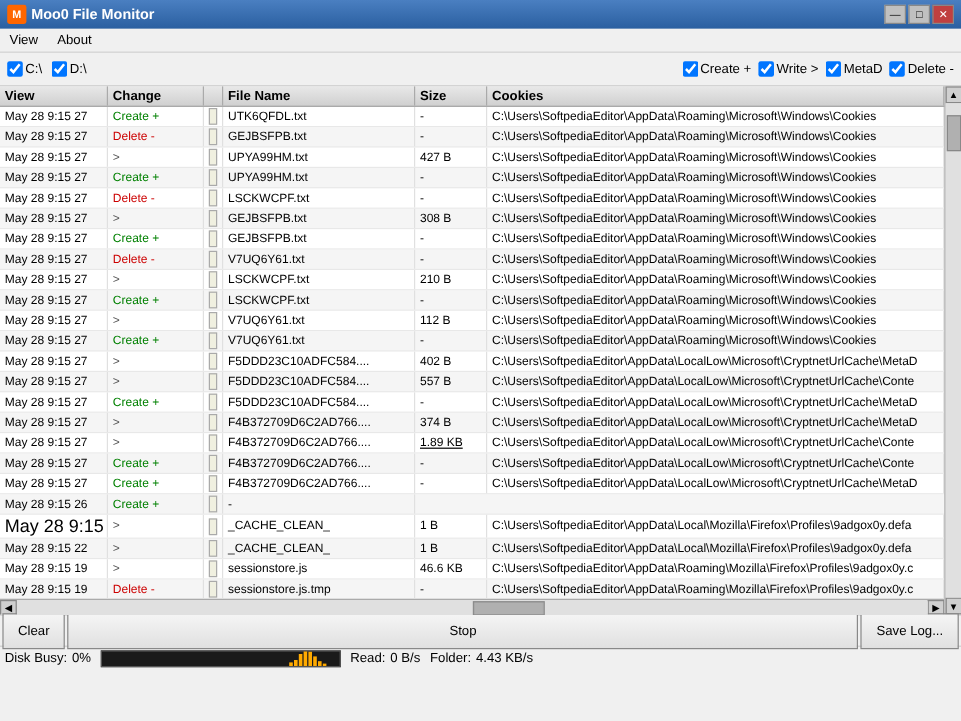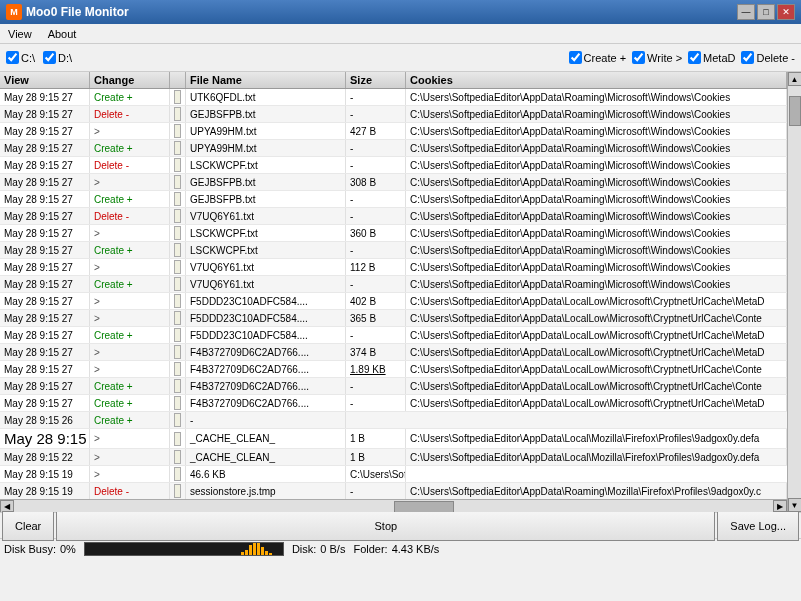--- a/index.html
+++ b/index.html
@@ -416,21 +416,21 @@
     <div class="td" style="font-size:10px;">-</div>
     <div class="td" style="font-size:10px;">C:\Users\SoftpediaEditor\AppData\Roaming\Microsoft\Windows\Cookies</div>
   </div>
         <div class="table-row">
     <div class="td" style="font-size:10px;">May 28  9:15 27</div>
     <div class="td" style="color:#555;font-size:10px;">&gt;</div>
     <div class="td">
       <div style="width:12px;height:14px;background:#f0f0e0;border:1px solid #aaa;"></div>
     </div>
     <div class="td" style="font-size:10px;">LSCKWCPF.txt</div>
-    <div class="td" style="font-size:10px;">360 B</div>
+    <div class="td" style="font-size:10px;">210 B</div>
     <div class="td" style="font-size:10px;">C:\Users\SoftpediaEditor\AppData\Roaming\Microsoft\Windows\Cookies</div>
   </div>
         <div class="table-row">
     <div class="td" style="font-size:10px;">May 28  9:15 27</div>
     <div class="td" style="color:#008000;font-size:10px;">Create +</div>
     <div class="td">
       <div style="width:12px;height:14px;background:#f0f0e0;border:1px solid #aaa;"></div>
     </div>
     <div class="td" style="font-size:10px;">LSCKWCPF.txt</div>
     <div class="td" style="font-size:10px;">-</div>
@@ -466,21 +466,21 @@
     <div class="td" style="font-size:10px;">402 B</div>
     <div class="td" style="font-size:10px;">C:\Users\SoftpediaEditor\AppData\LocalLow\Microsoft\CryptnetUrlCache\MetaD</div>
   </div>
         <div class="table-row">
     <div class="td" style="font-size:10px;">May 28  9:15 27</div>
     <div class="td" style="color:#555;font-size:10px;">&gt;</div>
     <div class="td">
       <div style="width:12px;height:14px;background:#f0f0e0;border:1px solid #aaa;"></div>
     </div>
     <div class="td" style="font-size:10px;">F5DDD23C10ADFC584....</div>
-    <div class="td" style="font-size:10px;">365 B</div>
+    <div class="td" style="font-size:10px;">557 B</div>
     <div class="td" style="font-size:10px;">C:\Users\SoftpediaEditor\AppData\LocalLow\Microsoft\CryptnetUrlCache\Conte</div>
   </div>
         <div class="table-row">
     <div class="td" style="font-size:10px;">May 28  9:15 27</div>
     <div class="td" style="color:#008000;font-size:10px;">Create +</div>
     <div class="td">
       <div style="width:12px;height:14px;background:#f0f0e0;border:1px solid #aaa;"></div>
     </div>
     <div class="td" style="font-size:10px;">F5DDD23C10ADFC584....</div>
     <div class="td" style="font-size:10px;">-</div>
@@ -553,20 +553,21 @@
     <div class="td" style="font-size:10px;">_CACHE_CLEAN_</div>
     <div class="td" style="font-size:10px;">1 B</div>
     <div class="td" style="font-size:10px;">C:\Users\SoftpediaEditor\AppData\Local\Mozilla\Firefox\Profiles\9adgox0y.defa</div>
   </div>
         <div class="table-row">
     <div class="td" style="font-size:10px;">May 28  9:15 19</div>
     <div class="td" style="color:#555;font-size:10px;">&gt;</div>
     <div class="td">
       <div style="width:12px;height:14px;background:#f0f0e0;border:1px solid #aaa;"></div>
     </div>
+    <div class="td" style="font-size:10px;">sessionstore.js</div>
     <div class="td" style="font-size:10px;">46.6 KB</div>
     <div class="td" style="font-size:10px;">C:\Users\SoftpediaEditor\AppData\Roaming\Mozilla\Firefox\Profiles\9adgox0y.c</div>
   </div>
         <div class="table-row">
     <div class="td" style="font-size:10px;">May 28  9:15 19</div>
     <div class="td" style="color:#cc0000;font-size:10px;">Delete -</div>
     <div class="td">
       <div style="width:12px;height:14px;background:#f0f0e0;border:1px solid #aaa;"></div>
     </div>
     <div class="td" style="font-size:10px;">sessionstore.js.tmp</div>
@@ -648,20 +649,20 @@
       <div style="position: absolute; bottom: 0px; left: 160px; width: 3px; height: 4.8px; background: rgb(255, 170, 0);"></div>
       <div style="position: absolute; bottom: 0px; left: 164px; width: 3px; height: 9.6px; background: rgb(255, 170, 0);"></div>
       <div style="position: absolute; bottom: 0px; left: 168px; width: 3px; height: 14.4px; background: rgb(255, 170, 0);"></div>
       <div style="position: absolute; bottom: 0px; left: 172px; width: 3px; height: 12px; background: rgb(255, 170, 0);"></div>
       <div style="position: absolute; bottom: 0px; left: 176px; width: 3px; height: 7.2px; background: rgb(255, 170, 0);"></div>
       <div style="position: absolute; bottom: 0px; left: 180px; width: 3px; height: 3.6px; background: rgb(255, 170, 0);"></div>
       <div style="position: absolute; bottom: 0px; left: 184px; width: 3px; height: 1.2px; background: rgb(255, 170, 0);"></div>
       <div style="position: absolute; bottom: 0px; left: 188px; width: 3px; height: 0px; background: rgb(255, 170, 0);"></div>
     </div>
   <div class="status-section">
-    <span>Disk:</span>
+    <span>Read:</span>
     <span>0 B/s</span>
   </div>
   <div class="status-section">
     <span>Folder:</span>
     <span>4.43 KB/s</span>
   </div>
 </div>
 
 </body></html>

